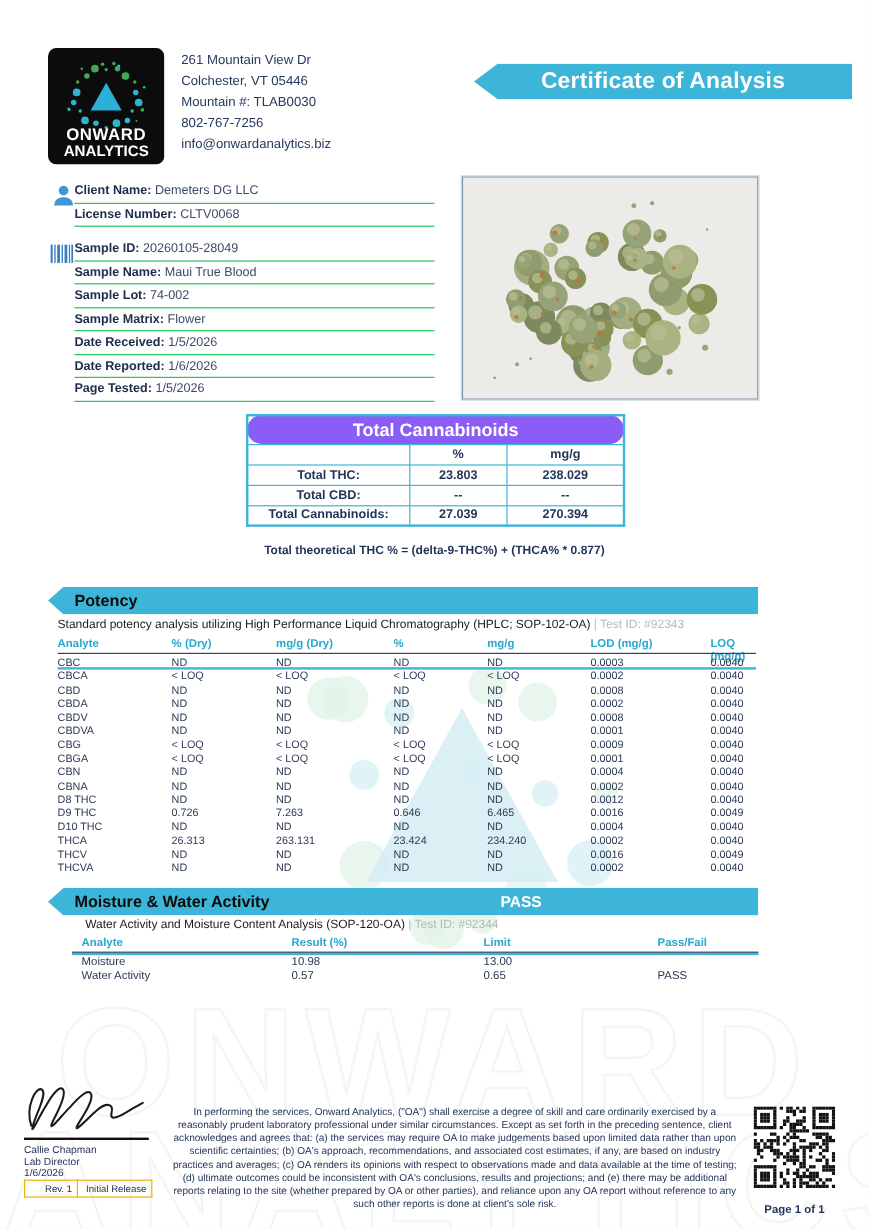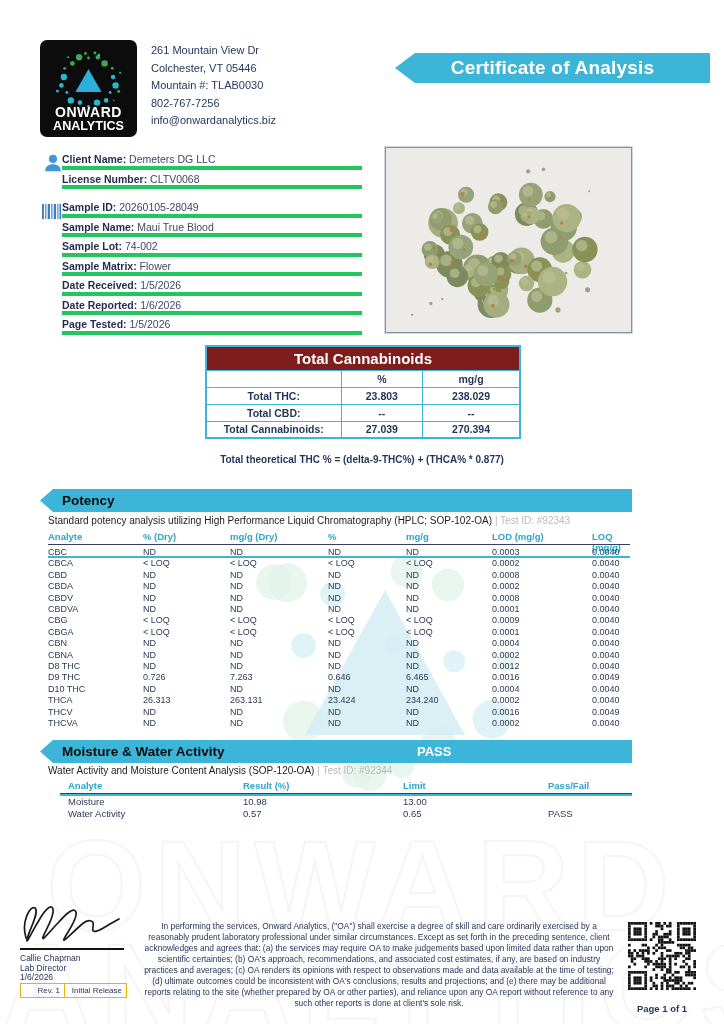--- a/index.html
+++ b/index.html
@@ -14,32 +14,32 @@
             clip-path:polygon(20px 0, 100% 0, 100% 100%, 20px 100%, 0 50%);
             display:flex; align-items:center; justify-content:center; }
   .banner span { color:#fff; font-size:19px; font-weight:bold; letter-spacing:.2px; }
 
   
   .info-block { position:absolute; width:322px; }
   #client-block { left:40px; top:150px; }
   #sample-block { left:40px; top:198px; }
   .info-icon { position:absolute; left:2px; top:2px; width:22px; height:22px; }
   .info-rows { margin-left:22px; }
-  .info-row { height:19.5px; border-bottom:4px solid #22c55e; font-size:10.5px; padding-top:3px; white-space:nowrap; }
+  .info-row { height:19.5px; border-bottom:1px solid #22c55e; font-size:10.5px; padding-top:3px; white-space:nowrap; }
   .info-row .lbl { font-weight:bold; color:#1f2c4d; }
   .info-row .val { color:#3c4a66; }
 
   
   .photo { position:absolute; left:385px; top:147px; width:247px; height:186px; background:#ecebe7;
            border:1px solid #7d93a8; outline:1px solid #cfd8e2; }
 
   
   .cann-table { position:absolute; left:205px; top:345px; width:316px; border-collapse:collapse;
                 border:2px solid #3db5d8; z-index:2; }
-  .cann-table th.title { background:#7f1d1d; color:#fff; font-size:15px; font-weight:bold; height:24px; }
+  .cann-table th.title { background:#8b5cf6; color:#fff; font-size:15px; font-weight:bold; height:24px;border-radius:12px; }
   .cann-table td { border:1px solid #3db5d8; text-align:center; font-size:10.5px; font-weight:bold;
                    color:#1f3458; height:17px; }
   .cann-table td.c-label { width:43%;text-align:center; }
   .formula { position:absolute; left:112px; width:500px; text-align:center; font-size:10px; font-weight:bold; color:#1f3458; }
 
   
   .section-bar { position:absolute; left:40px; width:592px; height:23px; background:#3db5d8;
                  clip-path:polygon(13px 0, 100% 0, 100% 100%, 13px 100%, 0 50%);
                  display:flex; align-items:center; z-index:2; }
   .section-bar .sec-title { font-size:13.5px; font-weight:bold; color:#0b0b0b; margin-left:22px; }
@@ -537,21 +537,21 @@
         <div>ND</div>
         <div>0.0002</div>
         <div>0.0040</div>
       </div>
     </div>
 
   <div class="section-bar" style="top:740px;">
     <span class="sec-title">Moisture &amp; Water Activity</span>
     <span class="sec-status">PASS</span>
   </div>
-  <div class="method-line" style="top:765px;">
+  <div class="method-line" style="top:765px;margin-left:23px;">
     <span>Water Activity and Moisture Content Analysis (SOP-120-OA) </span><span class="testid">| Test ID: #92344</span>
   </div>
   <div class="moist-grid" id="moist-head">
       <div>Analyte</div>
       <div>Result (%)</div>
       <div>Limit</div>
       <div>Pass/Fail</div>
     </div>
   <div id="moist-rule"></div>
   <div id="moist-rows">

